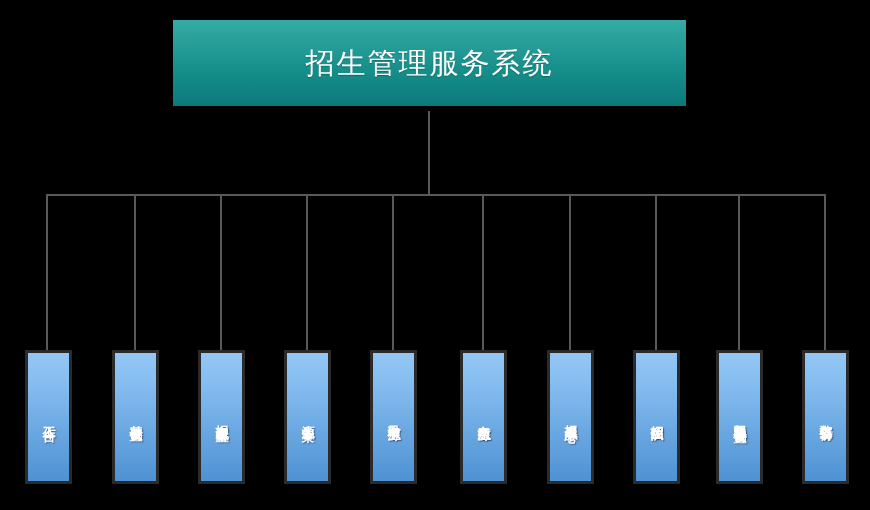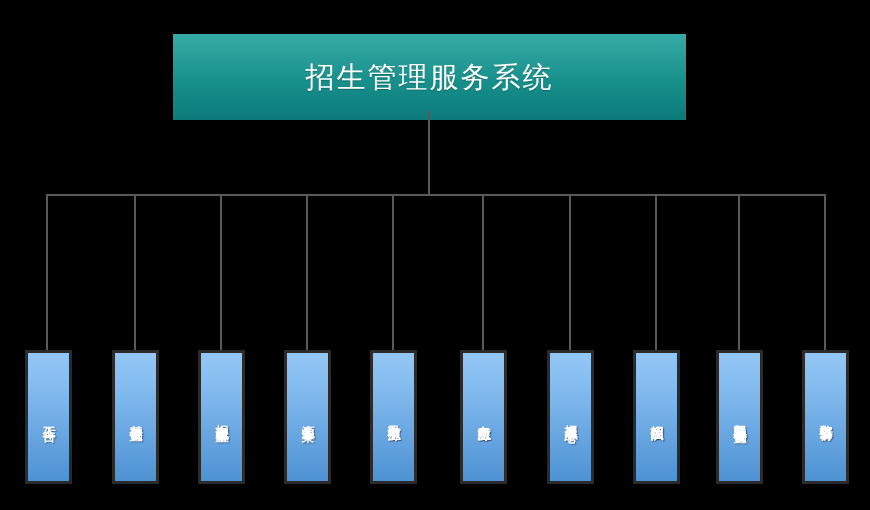--- a/index.html
+++ b/index.html
@@ -16,21 +16,21 @@
     width: 870px;
     height: 510px;
     background: #000000;
     overflow: hidden;
   }
 
   
   .root-node {
     position: absolute;
     left: 173px;
-    top: 34px;
+    top: 20px;
     width: 513px;
     height: 86px;
     background: linear-gradient(to bottom, #36aba5 0%, #2aa09b 22%, #17908c 55%, #0b7a7a 100%);
     display: flex;
     align-items: center;
     justify-content: center;
     box-sizing: border-box;
   }
   .root-node .root-label {
     color: #ffffff;

